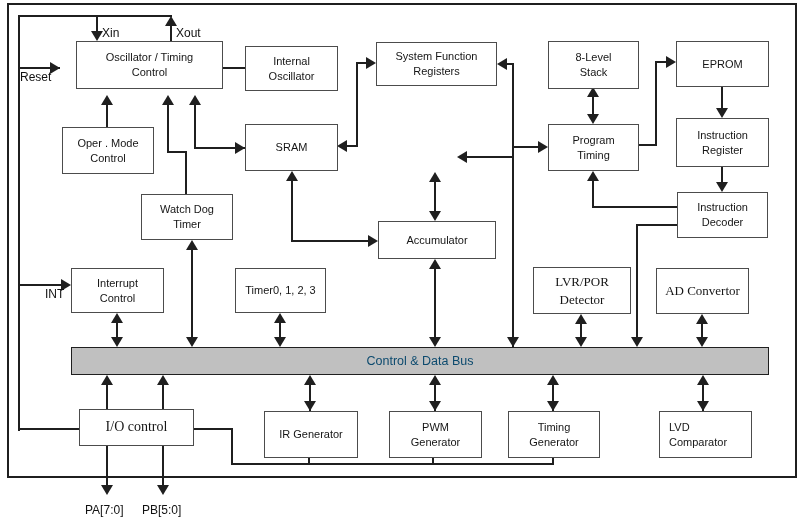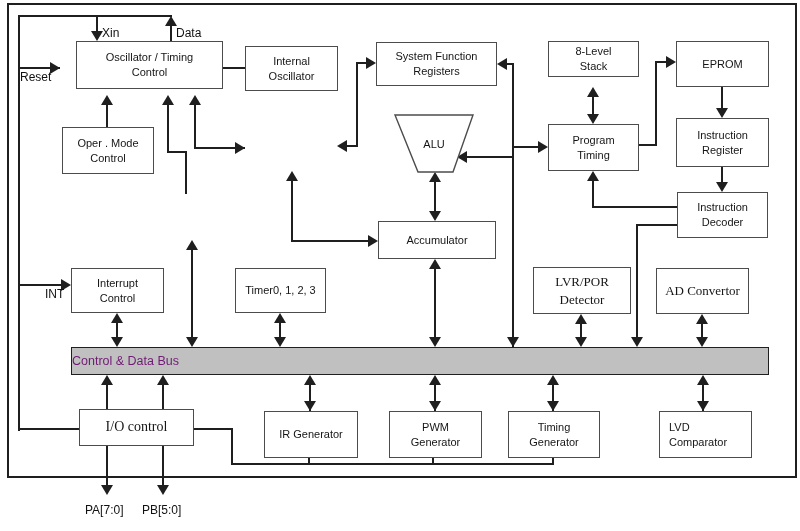--- a/index.html
+++ b/index.html
@@ -13,22 +13,22 @@
   .box.serif { font:13px/1.35 "Liberation Serif", serif; }
   .box.leftal { align-items:flex-start; text-align:left; padding-left:9px; }
   .h, .v { position:absolute; background:var(--line); }
   .h { height:2px; } .v { width:2px; }
   .ah { position:absolute; width:0; height:0; border-style:solid; border-color:transparent; }
   .ah.up    { border-width:0 6px 10px 6px; border-bottom-color:var(--line); }
   .ah.down  { border-width:10px 6px 0 6px; border-top-color:var(--line); }
   .ah.left  { border-width:6px 10px 6px 0; border-right-color:var(--line); }
   .ah.right { border-width:6px 0 6px 10px; border-left-color:var(--line); }
   .busbar { position:absolute; box-sizing:border-box; border:1px solid var(--line);
-            background:var(--busfill); display:flex; align-items:center; 
-            font:12.5px "Liberation Sans", sans-serif; color:#701a75; }
+            background:var(--busfill); display:flex; align-items:center; justify-content:center;
+            font:12.5px "Liberation Sans", sans-serif; color:#0c4a6e; }
   .pin { position:absolute; font:12px "Liberation Sans", sans-serif; color:#111; white-space:nowrap; }
   .aluwrap { position:absolute; }
   .aluwrap span { position:absolute; left:0; top:0; width:100%; height:100%;
                   display:flex; align-items:center; justify-content:center;
                   font:11px "Liberation Sans", sans-serif; }
 </style>
 </head>
 <body>
 
 <div class="canvas">
@@ -176,47 +176,48 @@
     <span>Control</span>
   </div>
   <div class="box" style="left:245px;top:46px;width:93px;height:45px">
     <span>Internal</span>
     <span>Oscillator</span>
   </div>
   <div class="box" style="left:376px;top:42px;width:121px;height:44px">
     <span>System Function</span>
     <span>Registers</span>
   </div>
-  <div class="box" style="left:548px;top:41px;width:91px;height:36px">
+  <div class="box" style="left:548px;top:41px;width:91px;height:48px">
     <span>8-Level</span>
     <span>Stack</span>
   </div>
   <div class="box" style="left:676px;top:41px;width:93px;height:46px">
     <span>EPROM</span>
   </div>
   <div class="box" style="left:62px;top:127px;width:92px;height:47px">
     <span>Oper . Mode</span>
     <span>Control</span>
   </div>
-
-  <div class="aluwrap" style="left:393px;top:114px;width:82px;height:59px">
-    <svg width="82" height="59">
-      <polygon points="2,1 80,1 60,58 25,58" fill="#ffffff" stroke="#4c4c4c" stroke-width="1.4"></polygon>
-    </svg>
-    <span>ALU</span>
-  </div>
+  <div class="box" style="left:245px;top:124px;width:93px;height:47px">
+    <span>SRAM</span>
+  </div>
+
 
   <div class="box" style="left:548px;top:124px;width:91px;height:47px">
     <span>Program</span>
     <span>Timing</span>
   </div>
   <div class="box" style="left:676px;top:118px;width:93px;height:49px">
     <span>Instruction</span>
     <span>Register</span>
   </div>
+  <div class="box" style="left:141px;top:194px;width:92px;height:46px">
+    <span>Watch Dog</span>
+    <span>Timer</span>
+  </div>
   <div class="box" style="left:677px;top:192px;width:91px;height:46px">
     <span>Instruction</span>
     <span>Decoder</span>
   </div>
   <div class="box" style="left:378px;top:221px;width:118px;height:38px">
     <span>Accumulator</span>
   </div>
   <div class="box" style="left:71px;top:268px;width:93px;height:45px">
     <span>Interrupt</span>
     <span>Control</span>
@@ -249,19 +250,19 @@
   <div class="box" style="left:508px;top:411px;width:92px;height:47px">
     <span>Timing</span>
     <span>Generator</span>
   </div>
   <div class="box leftal" style="left:659px;top:411px;width:93px;height:47px">
     <span>LVD</span>
     <span>Comparator</span>
   </div>
 
   <div class="pin" style="left:102px;top:26px">Xin</div>
-  <div class="pin" style="left:176px;top:26px">Data</div>
+  <div class="pin" style="left:176px;top:26px">Xout</div>
   <div class="pin" style="left:20px;top:70px">Reset</div>
   <div class="pin" style="left:45px;top:287px">INT</div>
   <div class="pin" style="left:85px;top:503px">PA[7:0]</div>
   <div class="pin" style="left:142px;top:503px">PB[5:0]</div>
 
 </div>
 
 </body></html>

